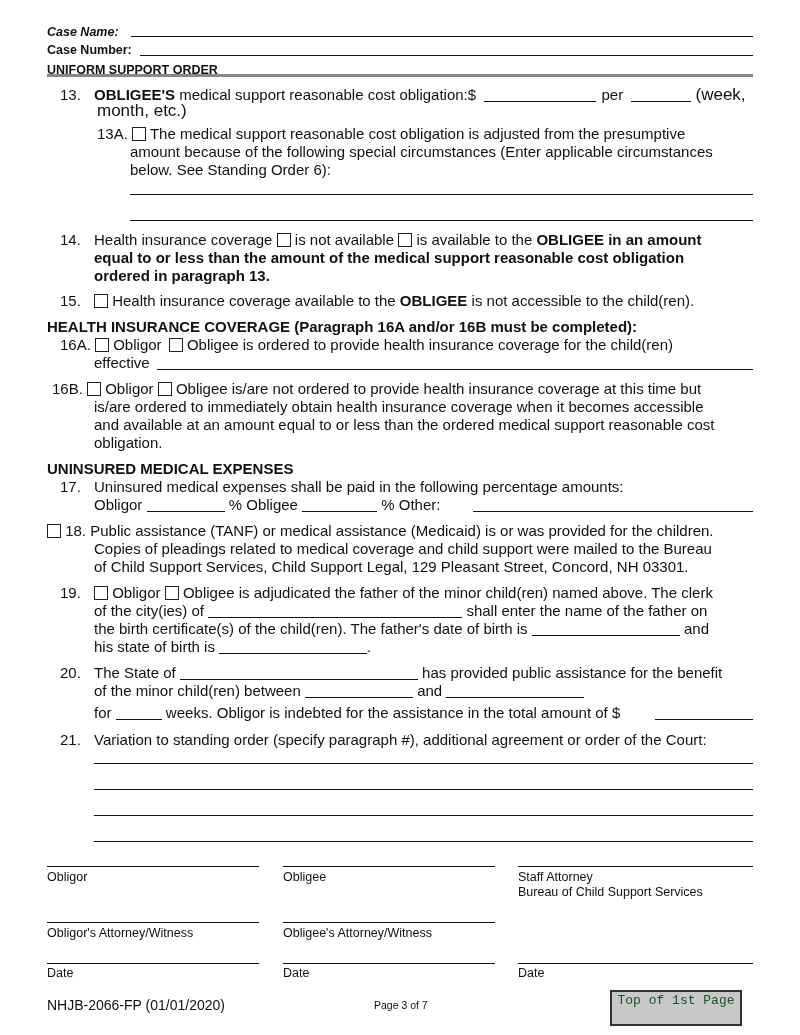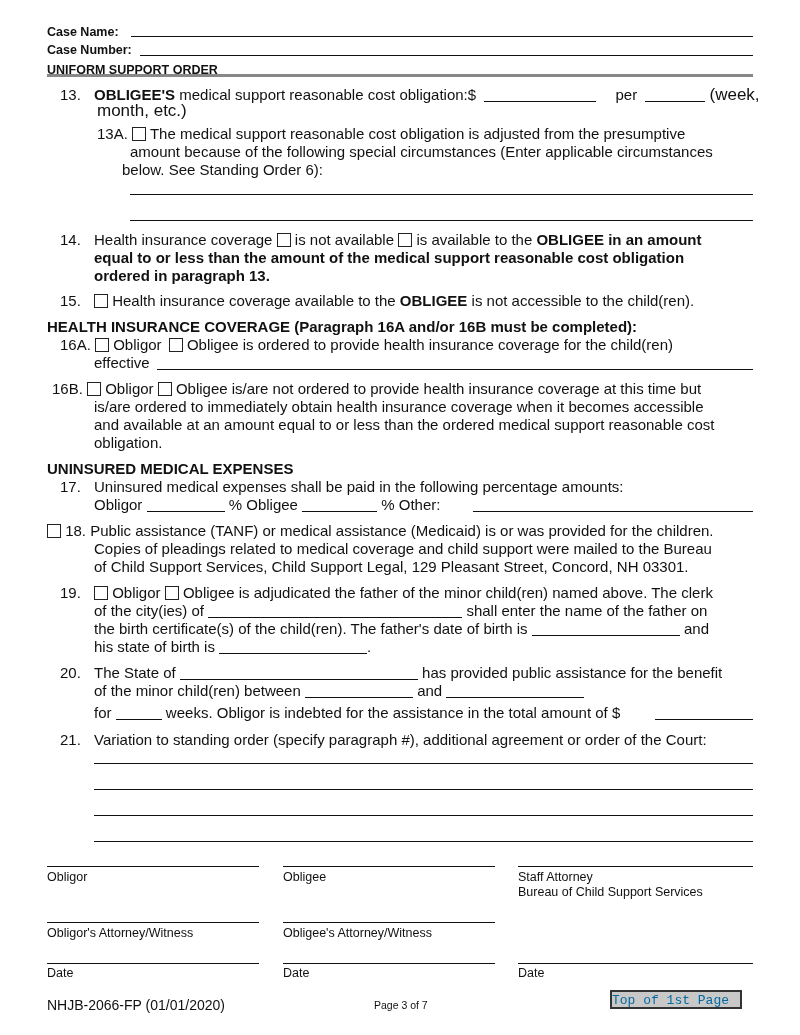--- a/index.html
+++ b/index.html
@@ -13,54 +13,54 @@
   .hdr { font-size: 12.5px; font-weight: bold; }
   .t { position: absolute; white-space: nowrap; line-height: 18px; }
   .small { font-size: 17px; }
   .cb {
     display: inline-block; width: 14px; height: 14px; border: 1.2px solid #222;
     vertical-align: -2px; background: #fff; box-sizing: border-box;
   }
   .blank { display: inline-block; border-bottom: 1.4px solid #111; height: 14px; vertical-align: -2px; }
   .sig { font-size: 12.5px; position: absolute; white-space: nowrap; line-height: 15px; }
   .topbtn {
-    position: absolute; left: 610px; top: 990px; width: 132px; height: 19px;
+    position: absolute; left: 610px; top: 990px; width: 132px; height: 36px;
     background: #c8c8c8; border: 2px solid #333; box-sizing: border-box;
-    font-family: "Liberation Mono", monospace; font-size: 13px; text-align: left;
-    line-height: 18px; color: #0369a1;
+    font-family: "Liberation Mono", monospace; font-size: 13px; text-align: center;
+    line-height: 18px; color: #14532d;
   }
 </style>
 </head>
 <body>
 
-<div class="t hdr" style="left:47px;top:23px;">Case Name:</div>
+<div class="t hdr" style="left:47px;top:23px;font-style:italic;">Case Name:</div>
 <div class="line" style="left:131px;top:36px;width:622px;"></div>
 <div class="t hdr" style="left:47px;top:41px;">Case Number:</div>
 <div class="line" style="left:140px;top:55px;width:613px;"></div>
 <div class="t hdr" style="left:47px;top:61px;">UNIFORM SUPPORT ORDER</div>
 <div class="abs" style="left:47px;top:74px;width:706px;height:3px;background:#888;"></div>
 
 <div class="t" style="left:60px;top:86px;">13.</div>
 <div class="t" style="left:94px;top:86px;">
   <span class="bold">OBLIGEE'S</span>
   <span>medical support reasonable cost obligation:$</span>
   <span class="blank" style="width:112px;margin-left:4px;"></span>
-  <span style="margin-left:15px;">per</span>
+  <span style="margin-left:1px;">per</span>
   <span class="blank" style="width:60px;margin-left:4px;"></span>
   <span class="small">(week,</span>
 </div>
 <div class="t small" style="left:97px;top:102px;">month, etc.)</div>
 
 <div class="t" style="left:97px;top:125px;">
   <span>13A.</span>
   <span class="cb"></span>
   <span>The medical support reasonable cost obligation is adjusted from the presumptive</span>
 </div>
 <div class="t" style="left:130px;top:143px;">amount because of the following special circumstances (Enter applicable circumstances</div>
-<div class="t" style="left:122px;top:161px;">below. See Standing Order 6):</div>
+<div class="t" style="left:130px;top:161px;">below. See Standing Order 6):</div>
 <div class="line" style="left:130px;top:194px;width:623px;"></div>
 <div class="line" style="left:130px;top:220px;width:623px;"></div>
 
 <div class="t" style="left:60px;top:231px;text-align:right;">14.</div>
 <div class="t" style="left:94px;top:231px;">
   <span>Health insurance coverage</span>
   <span class="cb"></span>
   <span>is not available</span>
   <span class="cb"></span>
   <span>is available to the</span>

